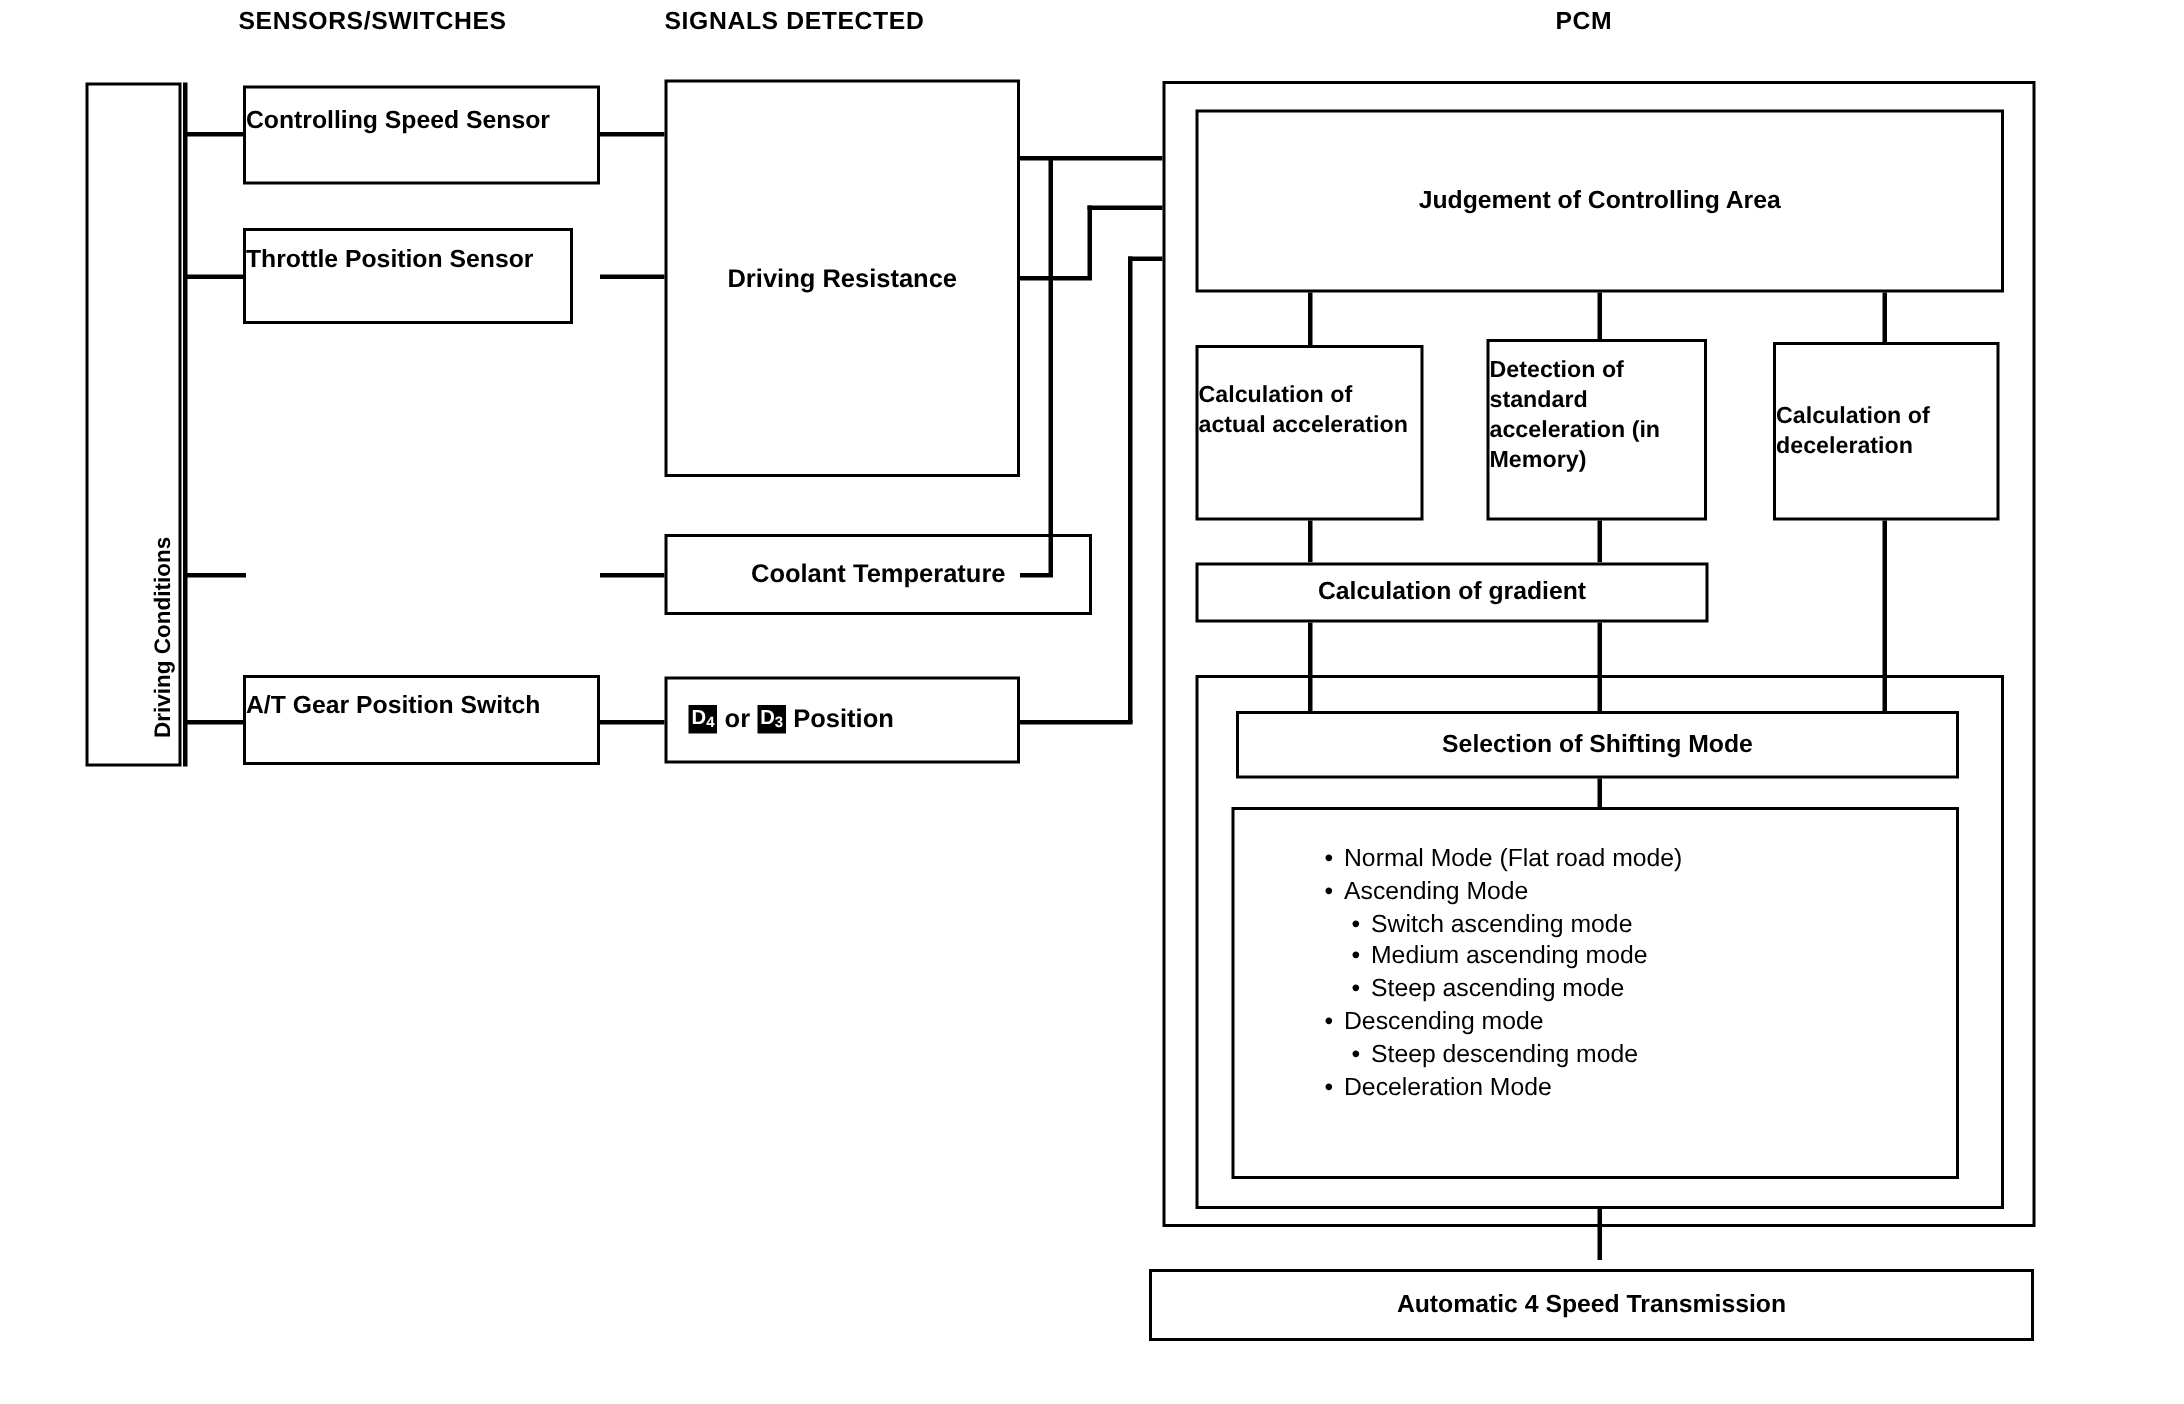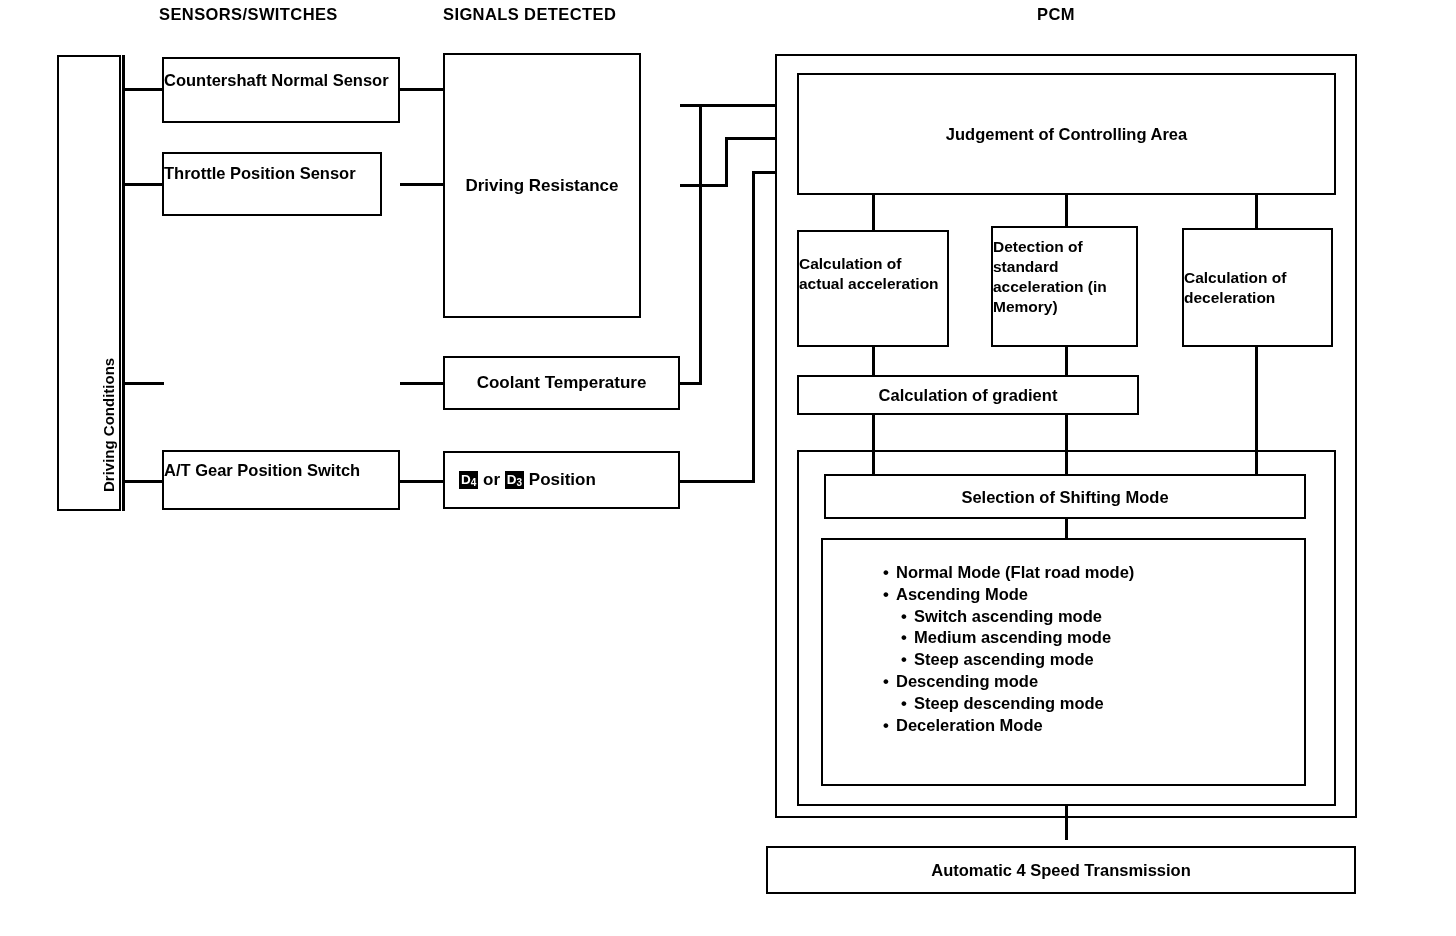--- a/index.html
+++ b/index.html
@@ -23,21 +23,21 @@
   .v{width:2.5px;}
 
   .vert-label{position:absolute;font-weight:bold;font-size:15px;white-space:nowrap;
               transform-origin:0 0;}
 
   .sensor-txt{font-size:16.5px;line-height:21px;}
   .sig-txt{font-size:17px;}
   .pcm-txt{font-size:16.5px;line-height:21px;}
   .small-txt{font-size:15.5px;line-height:20px;}
 
-  .modelist{position:absolute;left:60px;top:22px;font-weight:bold;font-size:16.5px;
+  .modelist{position:absolute;left:60px;top:22px;font-weight:normal;font-size:16.5px;
             line-height:21.8px;}
   .modelist div{white-space:nowrap;}
   .ind1{padding-left:0px;}
   .ind2{padding-left:18px;}
   .bul{display:inline-block;width:13px;}
 
   .dbox{display:inline-block;background:#000;color:#fff;font-weight:bold;
         font-size:13.5px;line-height:15px;padding:1px 2px 1px 2px;
         vertical-align:middle;position:relative;top:-1px;}
   .dbox sub{font-size:10px;vertical-align:baseline;position:relative;top:2px;}
@@ -56,42 +56,42 @@
   </div>
 
   <div class="line v" style="left:122px;top:55px;height:456px;"></div>
 
   <div class="line h" style="left:122px;top:88px;width:42px;"></div>
   <div class="line h" style="left:122px;top:183px;width:42px;"></div>
   <div class="line h" style="left:122px;top:382px;width:42px;"></div>
   <div class="line h" style="left:122px;top:480px;width:42px;"></div>
 
   <div class="box" style="left:162px;top:57px;width:238px;height:66px;">
-    <div class="txt tl sensor-txt" style="top:11px;">Countershaft Normal Sensor</div>
+    <div class="txt tl sensor-txt" style="top:11px;">Controlling Speed Sensor</div>
   </div>
 
   <div class="box" style="left:162px;top:152px;width:220px;height:64px;">
     <div class="txt tl sensor-txt" style="top:9px;">Throttle Position Sensor</div>
   </div>
 
 
   <div class="box" style="left:162px;top:450px;width:238px;height:60px;">
     <div class="txt tl sensor-txt" style="top:8px;">A/T Gear Position Switch</div>
   </div>
 
   <div class="line h" style="left:400px;top:88px;width:45px;"></div>
   <div class="line h" style="left:400px;top:183px;width:45px;"></div>
   <div class="line h" style="left:400px;top:382px;width:45px;"></div>
   <div class="line h" style="left:400px;top:480px;width:45px;"></div>
 
-  <div class="box" style="left:443px;top:53px;width:198px;height:265px;">
+  <div class="box" style="left:443px;top:53px;width:237px;height:265px;">
     <div class="txt tc sig-txt vmid">Driving Resistance</div>
   </div>
 
-  <div class="box" style="left:443px;top:356px;width:237px;height:54px;">
+  <div class="box" style="left:443px;top:356px;width:285px;height:54px;">
     <div class="txt tc sig-txt vmid">Coolant Temperature</div>
   </div>
 
   <div class="box" style="left:443px;top:451px;width:237px;height:58px;">
     <div class="txt sig-txt vmid" style="left:14px;right:6px;text-align:left;">
       <span class="dbox">D<sub>4</sub></span><span> or </span><span class="dbox">D<sub>3</sub></span><span> Position</span>
     </div>
   </div>
 
   <div class="line h" style="left:680px;top:104px;width:22px;"></div>

